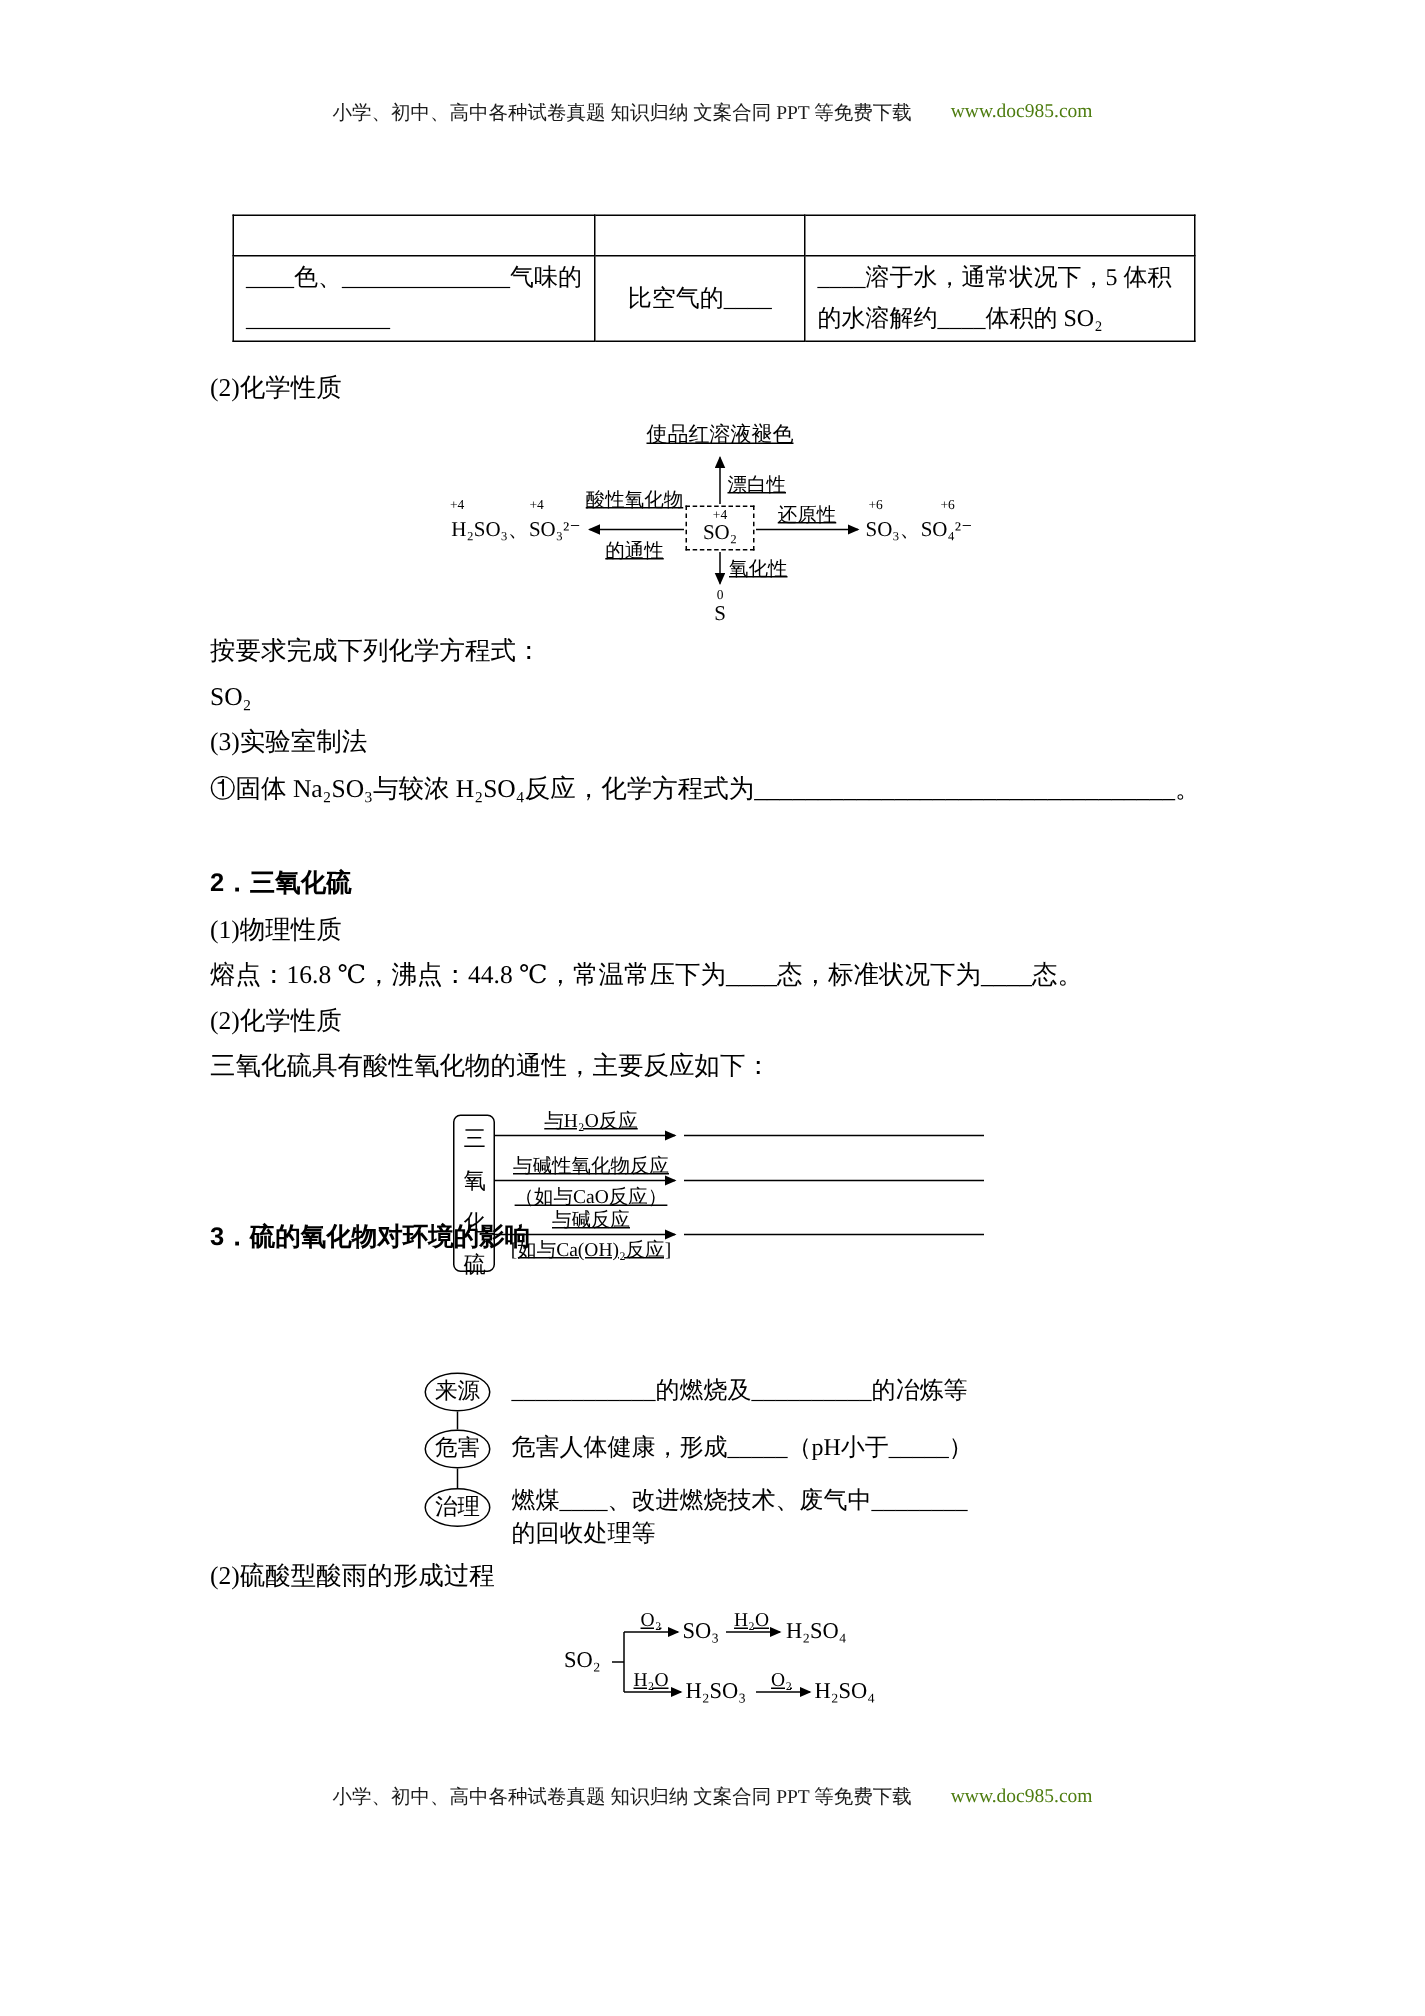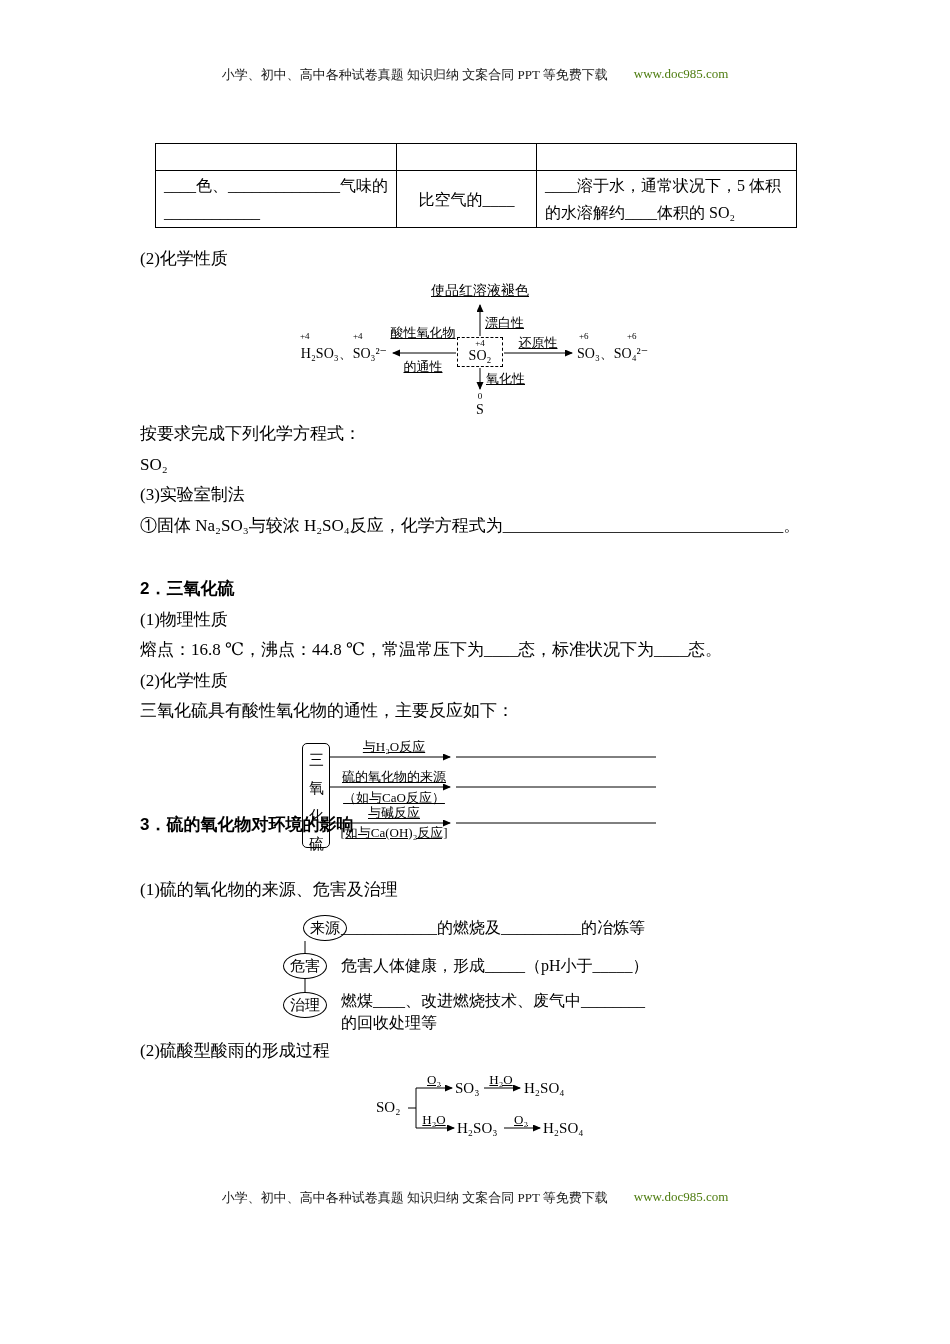--- a/index.html
+++ b/index.html
@@ -128,35 +128,34 @@
       </defs>
       <line x1="32" y1="20" x2="152" y2="20" marker-end="url(#m2)"></line>
       <line x1="32" y1="50" x2="152" y2="50" marker-end="url(#m2)"></line>
       <line x1="32" y1="86" x2="152" y2="86" marker-end="url(#m2)"></line>
       <line x1="158" y1="20" x2="358" y2="20"></line>
       <line x1="158" y1="50" x2="358" y2="50"></line>
       <line x1="158" y1="86" x2="358" y2="86"></line>
     </svg>
     <div class="so3-box">三氧化硫</div>
     <div class="dlabel ctr" style="left:36px; top:2px; width:120px;">与H₂O反应</div>
-    <div class="dlabel ctr" style="left:34px; top:32px; width:124px;">硫的氧化物的来源</div>
+    <div class="dlabel ctr" style="left:34px; top:32px; width:124px;">与碱性氧化物反应</div>
     <div class="dlabel ctr" style="left:34px; top:53px; width:124px;">（如与CaO反应）</div>
     <div class="dlabel ctr" style="left:40px; top:68px; width:112px;">与碱反应</div>
     <div class="dlabel ctr" style="left:28px; top:88px; width:136px;">[如与Ca(OH)₂反应]</div>
   </div>
 
   <div class="txtline bold-heading" style="top:815px;">3．硫的氧化物对环境的影响</div>
-  <div class="txtline" style="top:880px;">(1)硫的氧化物的来源、危害及治理</div>
 
   <div class="diagram" style="left:283px; top:908px; width:420px; height:130px;">
     <svg width="420" height="130">
       <line x1="22" y1="33" x2="22" y2="45"></line>
       <line x1="22" y1="71" x2="22" y2="84"></line>
     </svg>
-    <div class="env-node" style="top:7px;margin-left:20px;">来源</div>
+    <div class="env-node" style="top:7px;">来源</div>
     <div class="env-node" style="top:45px;">危害</div>
     <div class="env-node" style="top:84px;">治理</div>
     <div class="env-text" style="top:11px;">____________的燃烧及__________的冶炼等</div>
     <div class="env-text" style="top:84px;">燃煤____、改进燃烧技术、废气中________</div>
     <div class="env-text" style="top:49px;">危害人体健康，形成_____（pH小于_____）</div>
     <div class="env-text" style="top:106px;">的回收处理等</div>
   </div>
 
   <div class="txtline" style="top:1041px;">(2)硫酸型酸雨的形成过程</div>
 

